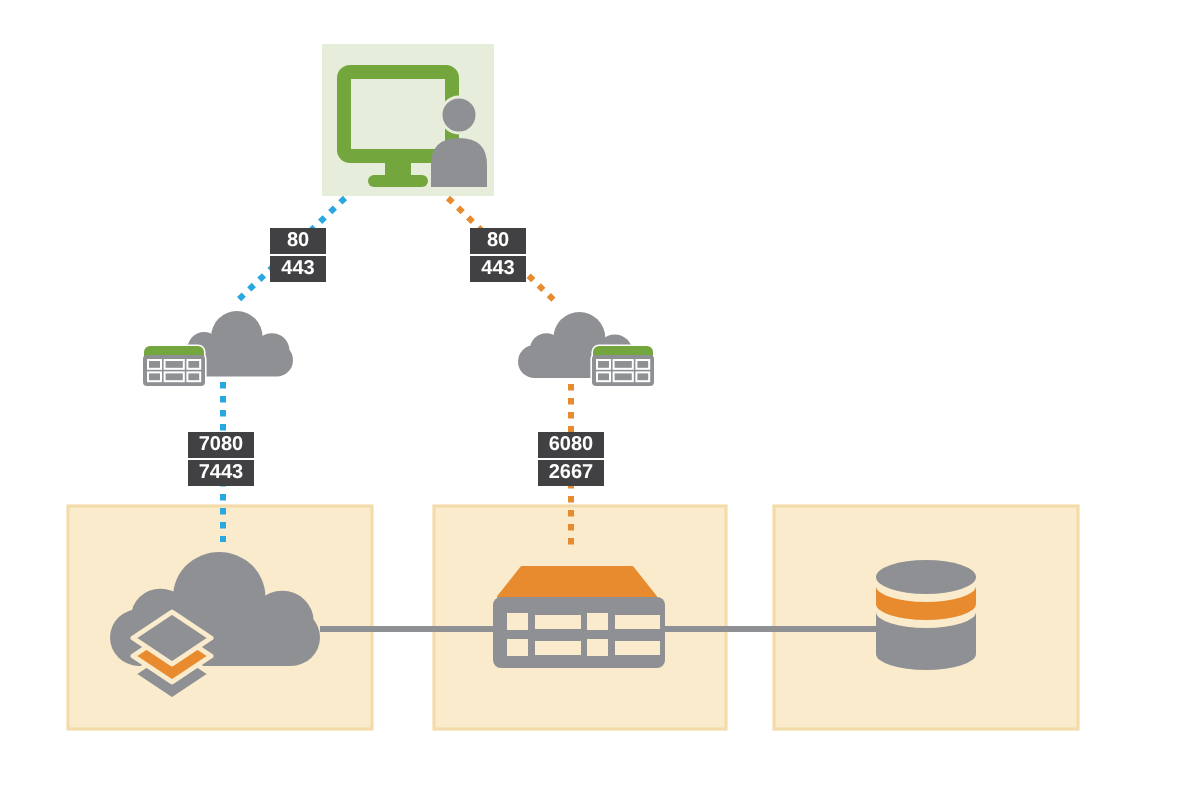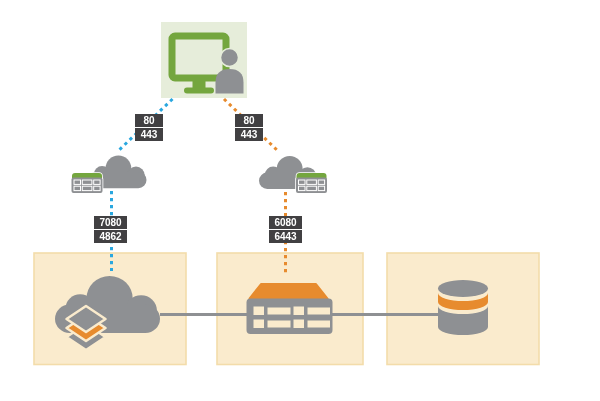--- a/index.html
+++ b/index.html
@@ -124,19 +124,19 @@
   <div class="plgroup" style="left:135px;top:114px;width:28px;">
     <div class="pl">80</div>
     <div class="pl">443</div>
   </div>
   <div class="plgroup" style="left:235px;top:114px;width:28px;">
     <div class="pl">80</div>
     <div class="pl">443</div>
   </div>
   <div class="plgroup" style="left:94px;top:216px;width:33px;">
     <div class="pl">7080</div>
-    <div class="pl">4862</div>
+    <div class="pl">7443</div>
   </div>
   <div class="plgroup" style="left:269px;top:216px;width:33px;justify-content:center;">
     <div class="pl">6080</div>
-    <div class="pl">6443</div>
+    <div class="pl">2667</div>
   </div>
 </div>
 
 </body></html>

